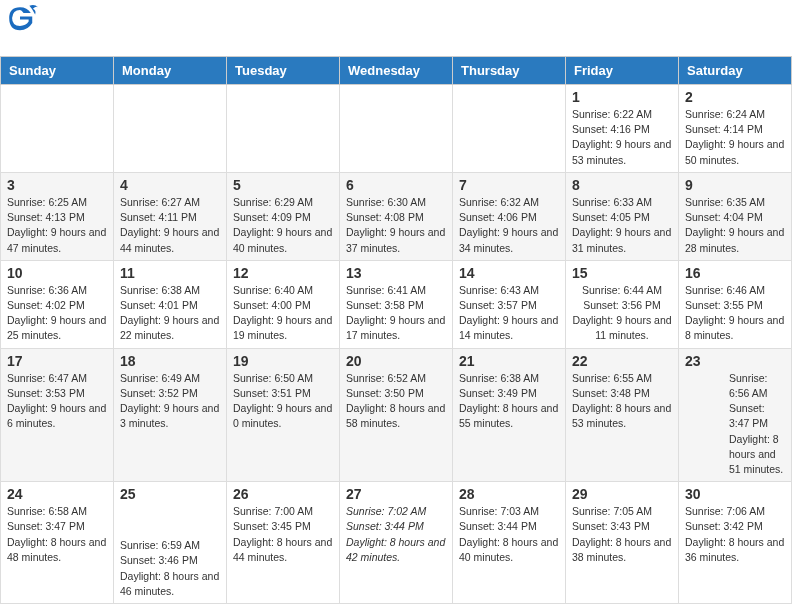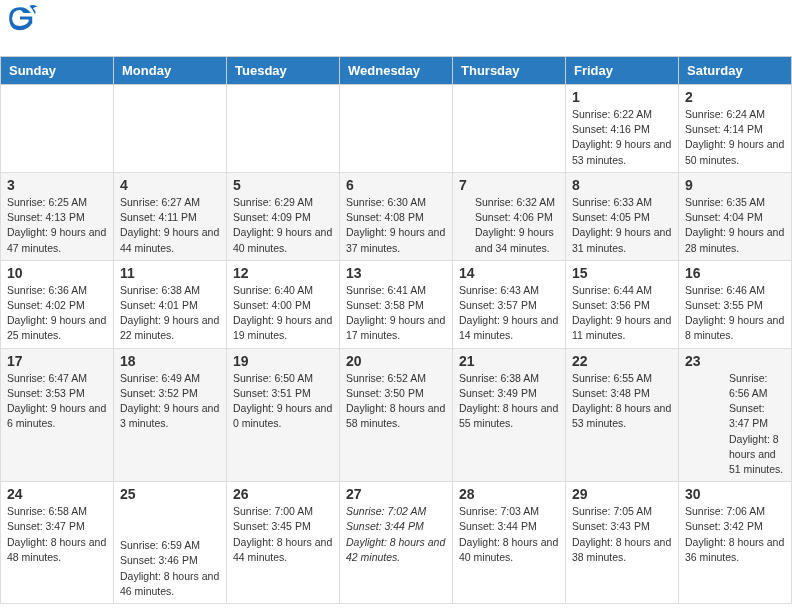--- a/index.html
+++ b/index.html
@@ -99,21 +99,21 @@
 Daylight: 9 hours and 40 minutes.</div>
           </td>
           <td>
             <span class="day-num">6</span>
             <div class="day-info" style="white-space: pre-line;">Sunrise: 6:30 AM
 Sunset: 4:08 PM
 Daylight: 9 hours and 37 minutes.</div>
           </td>
           <td>
             <span class="day-num">7</span>
-            <div class="day-info" style="white-space: pre-line; margin-left: 16px;">Sunrise: 6:32 AM
+            <div class="day-info" style="white-space: pre-line;">Sunrise: 6:32 AM
 Sunset: 4:06 PM
 Daylight: 9 hours and 34 minutes.</div>
           </td>
           <td>
             <span class="day-num">8</span>
             <div class="day-info" style="white-space: pre-line;">Sunrise: 6:33 AM
 Sunset: 4:05 PM
 Daylight: 9 hours and 31 minutes.</div>
           </td>
           <td>
@@ -149,21 +149,21 @@
 Daylight: 9 hours and 17 minutes.</div>
           </td>
           <td>
             <span class="day-num">14</span>
             <div class="day-info" style="white-space: pre-line;">Sunrise: 6:43 AM
 Sunset: 3:57 PM
 Daylight: 9 hours and 14 minutes.</div>
           </td>
           <td>
             <span class="day-num">15</span>
-            <div class="day-info" style="white-space: pre-line;">Sunrise: 6:44 AM
+            <div class="day-info" style="white-space: pre-line; text-align: center;">Sunrise: 6:44 AM
 Sunset: 3:56 PM
 Daylight: 9 hours and 11 minutes.</div>
           </td>
           <td>
             <span class="day-num">16</span>
             <div class="day-info" style="white-space: pre-line;">Sunrise: 6:46 AM
 Sunset: 3:55 PM
 Daylight: 9 hours and 8 minutes.</div>
           </td>
         </tr>

